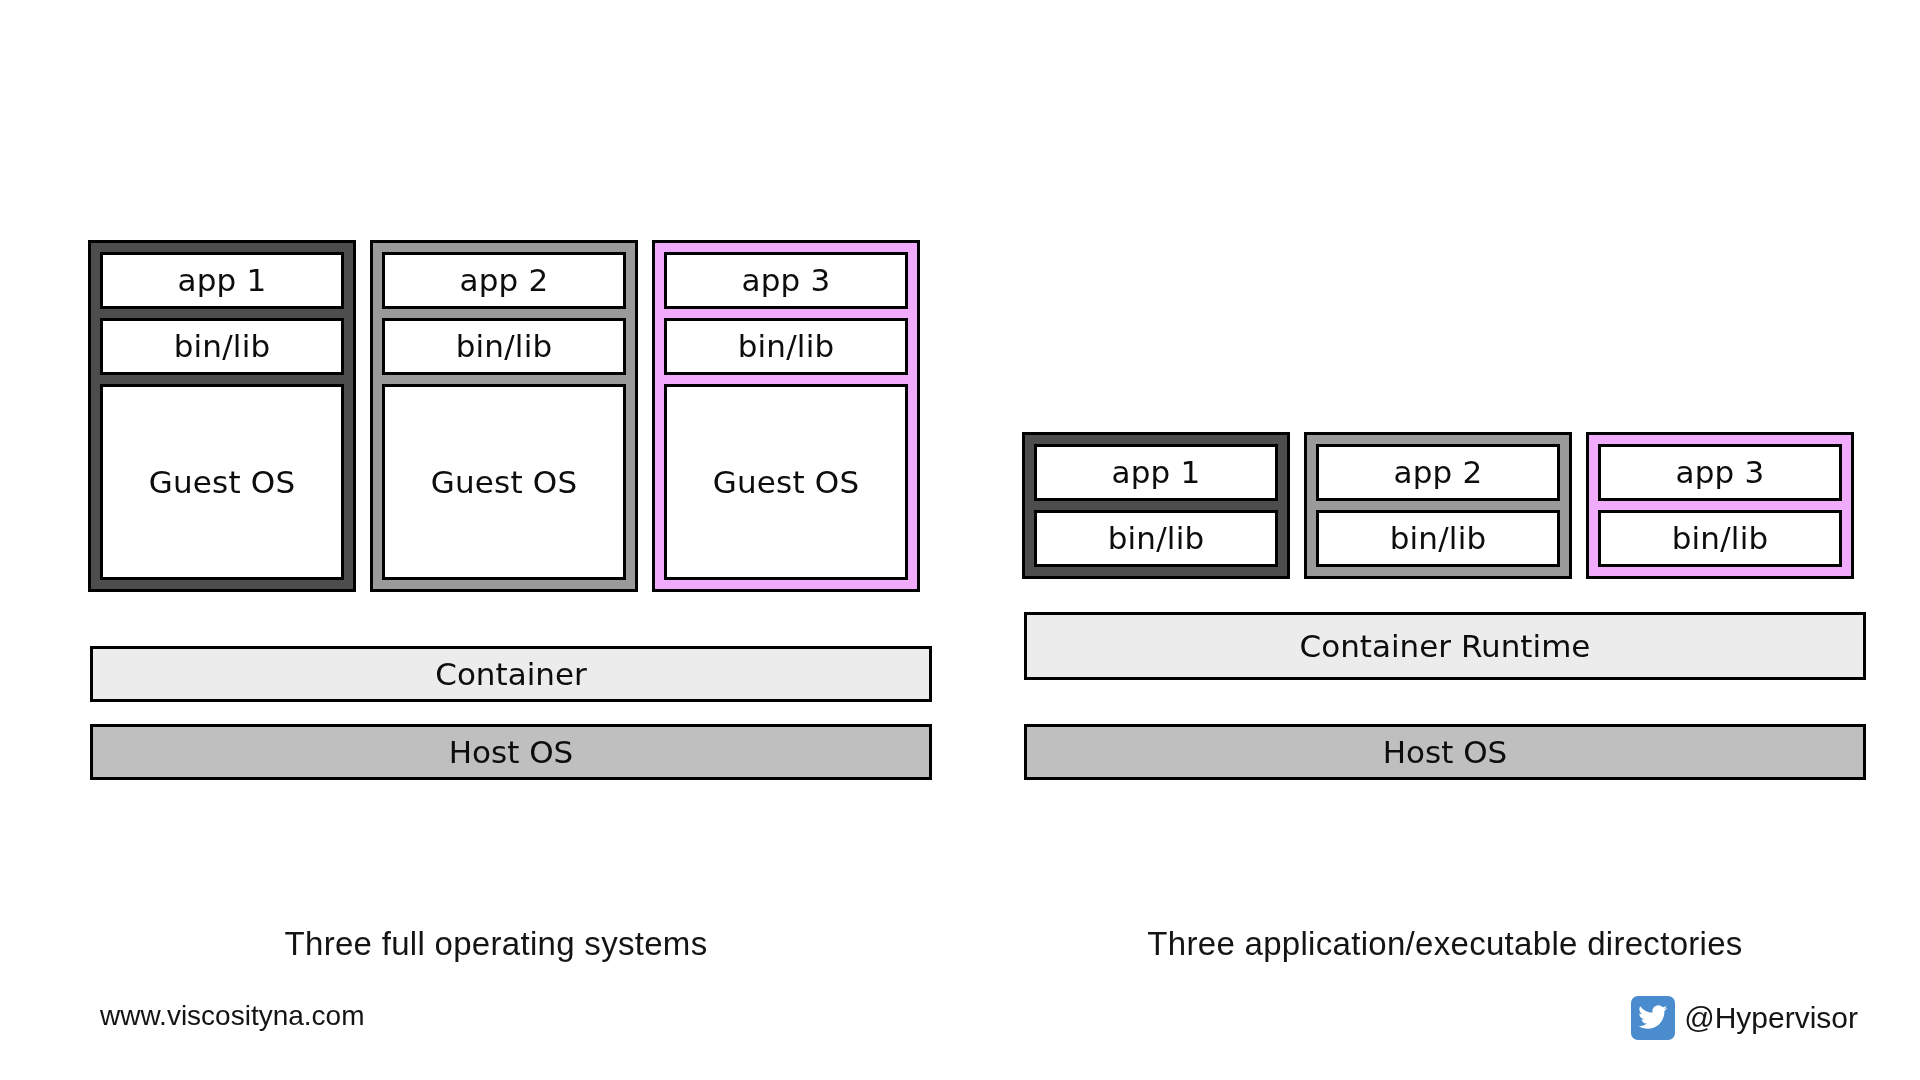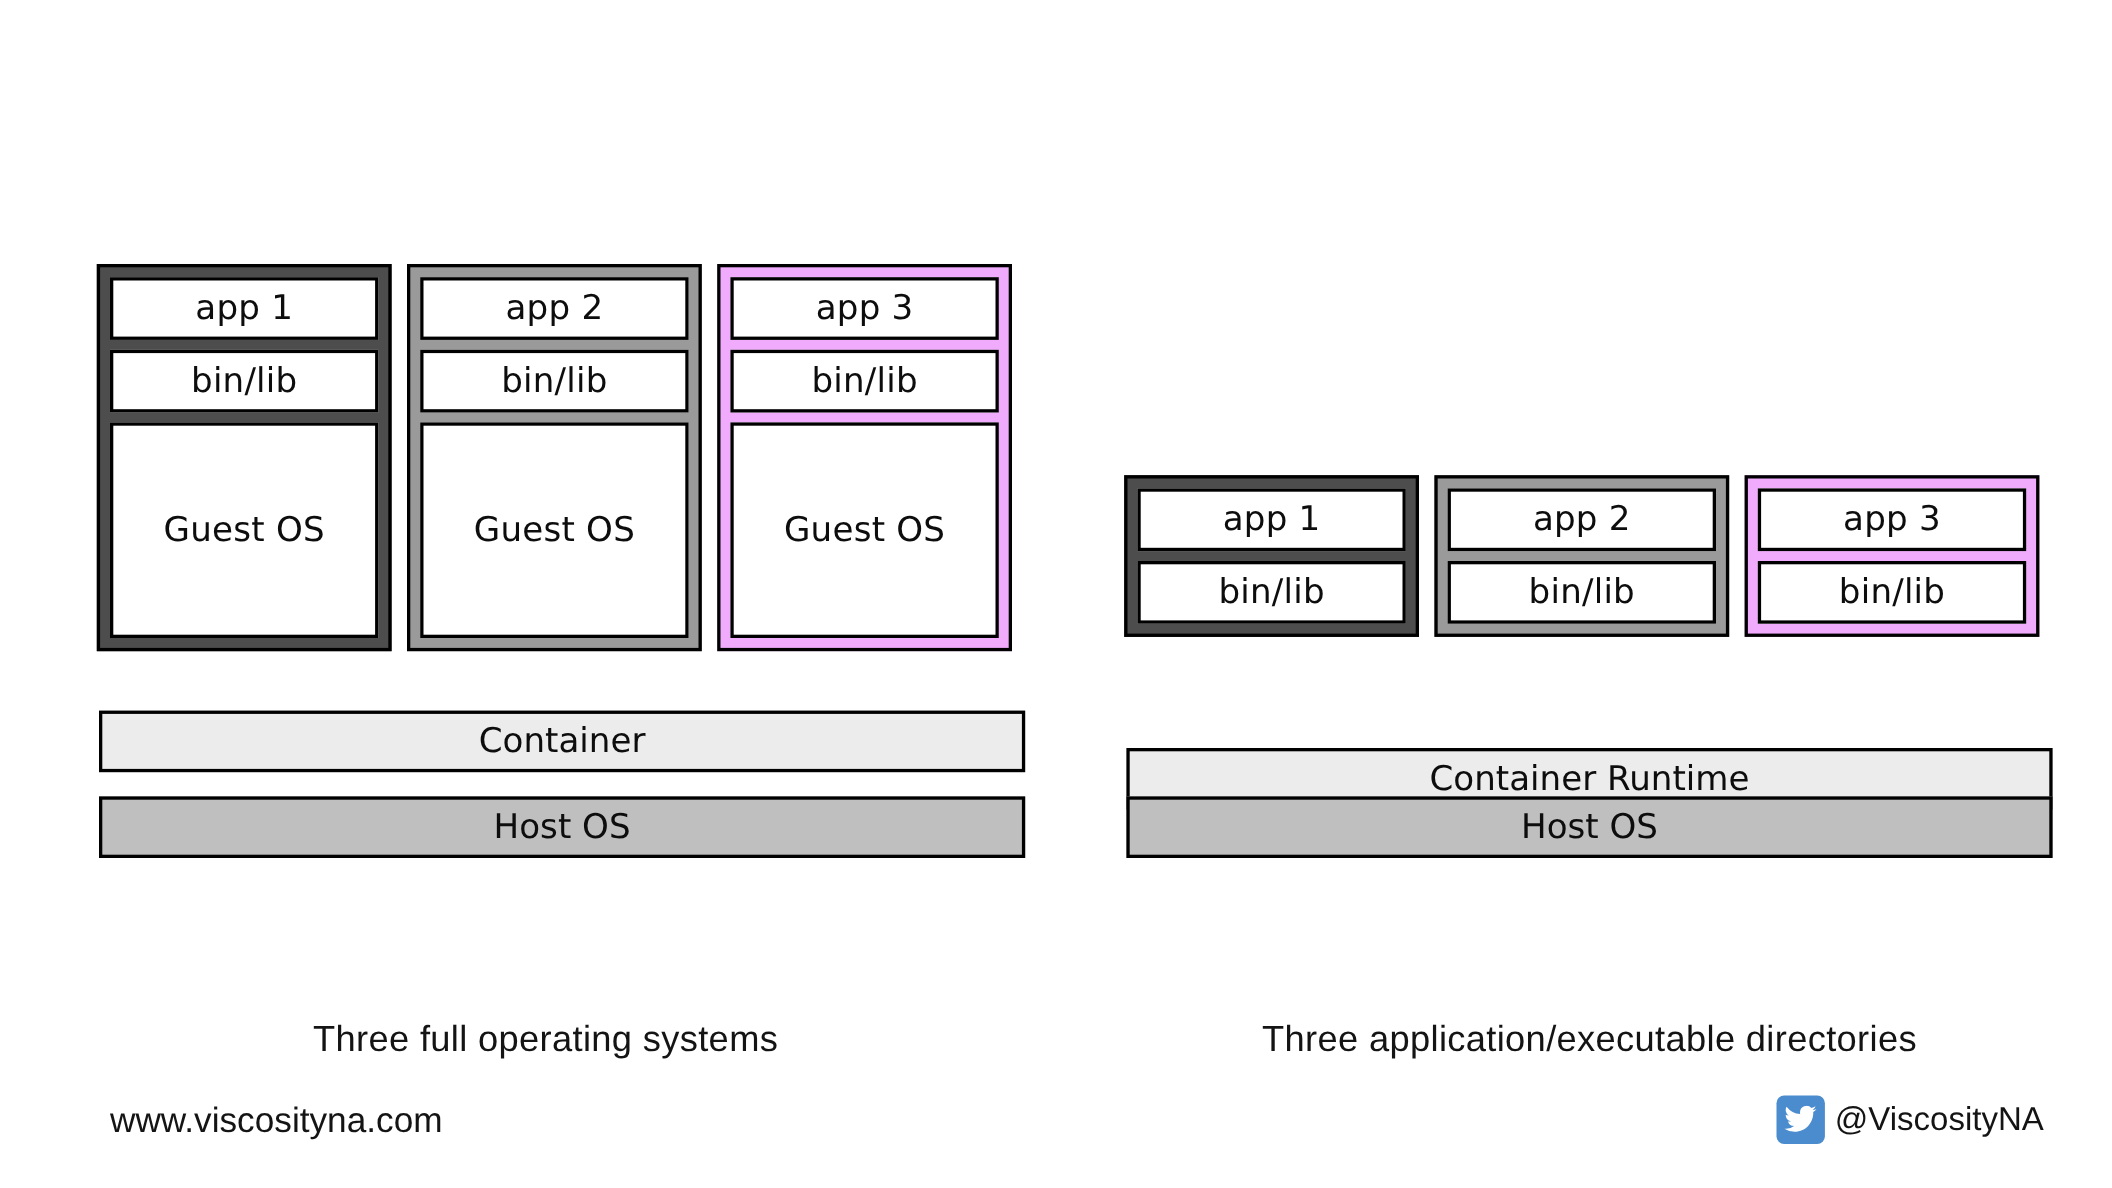--- a/index.html
+++ b/index.html
@@ -90,21 +90,21 @@
     text-align: center;
     letter-spacing: .3px;
   }
 
   
   .footer-url {
     position: absolute;
     left: 100px;
     top: 1000px;
     font-family: "Liberation Sans", "DejaVu Sans", sans-serif;
-    font-size: 32px;
+    font-size: 28px;
     font-weight: 300;
     color: #141414;
     white-space: nowrap;
   }
   .footer-social {
     position: absolute;
     right: 62px;
     top: 996px;
     display: flex;
     align-items: center;
@@ -180,32 +180,32 @@
         <div class="cell binlib">bin/lib</div>
       </div>
 
       <div class="shell tone-light" style="width:268px;">
         <div class="cell app">app 3</div>
         <div class="cell binlib">bin/lib</div>
       </div>
 
     </div>
 
-    <div class="bar runtime" style="left:1024px; top:680px; width:842px; height:56px;">Container Runtime</div>
+    <div class="bar runtime" style="left:1024px; top:612px; width:842px; height:68px;">Container Runtime</div>
 
     <div class="bar hostos" style="left:1024px; top:724px; width:842px; height:56px;">Host OS</div>
 
     <div class="caption" style="left:1022px; top:925px; width:846px;">Three application/executable directories</div>
 
   </div>
 
   <div class="footer-url">www.viscosityna.com</div>
 
   <div class="footer-social">
     <span class="tw-badge">
       <svg width="30" height="26" viewBox="0 0 24 21" aria-hidden="true">
         <path fill="#ffffff" d="M23.6 2.5c-.87.39-1.8.65-2.78.77a4.86 4.86 0 0 0 2.13-2.68 9.7 9.7 0 0 1-3.08 1.18A4.84 4.84 0 0 0 11.5 5.2c0 .38.04.75.12 1.1A13.74 13.74 0 0 1 1.64.92a4.84 4.84 0 0 0 1.5 6.46 4.8 4.8 0 0 1-2.19-.6v.06a4.85 4.85 0 0 0 3.88 4.75 4.9 4.9 0 0 1-2.18.08 4.85 4.85 0 0 0 4.52 3.37A9.72 9.72 0 0 1 0 17.05a13.71 13.71 0 0 0 7.43 2.18c8.91 0 13.79-7.38 13.79-13.78l-.02-.63A9.83 9.83 0 0 0 23.6 2.5z"></path>
       </svg>
     </span>
-    <span class="footer-handle">@ViscosityNA</span>
+    <span class="footer-handle">@Hypervisor</span>
   </div>
 
 </div>
 
 </body></html>

